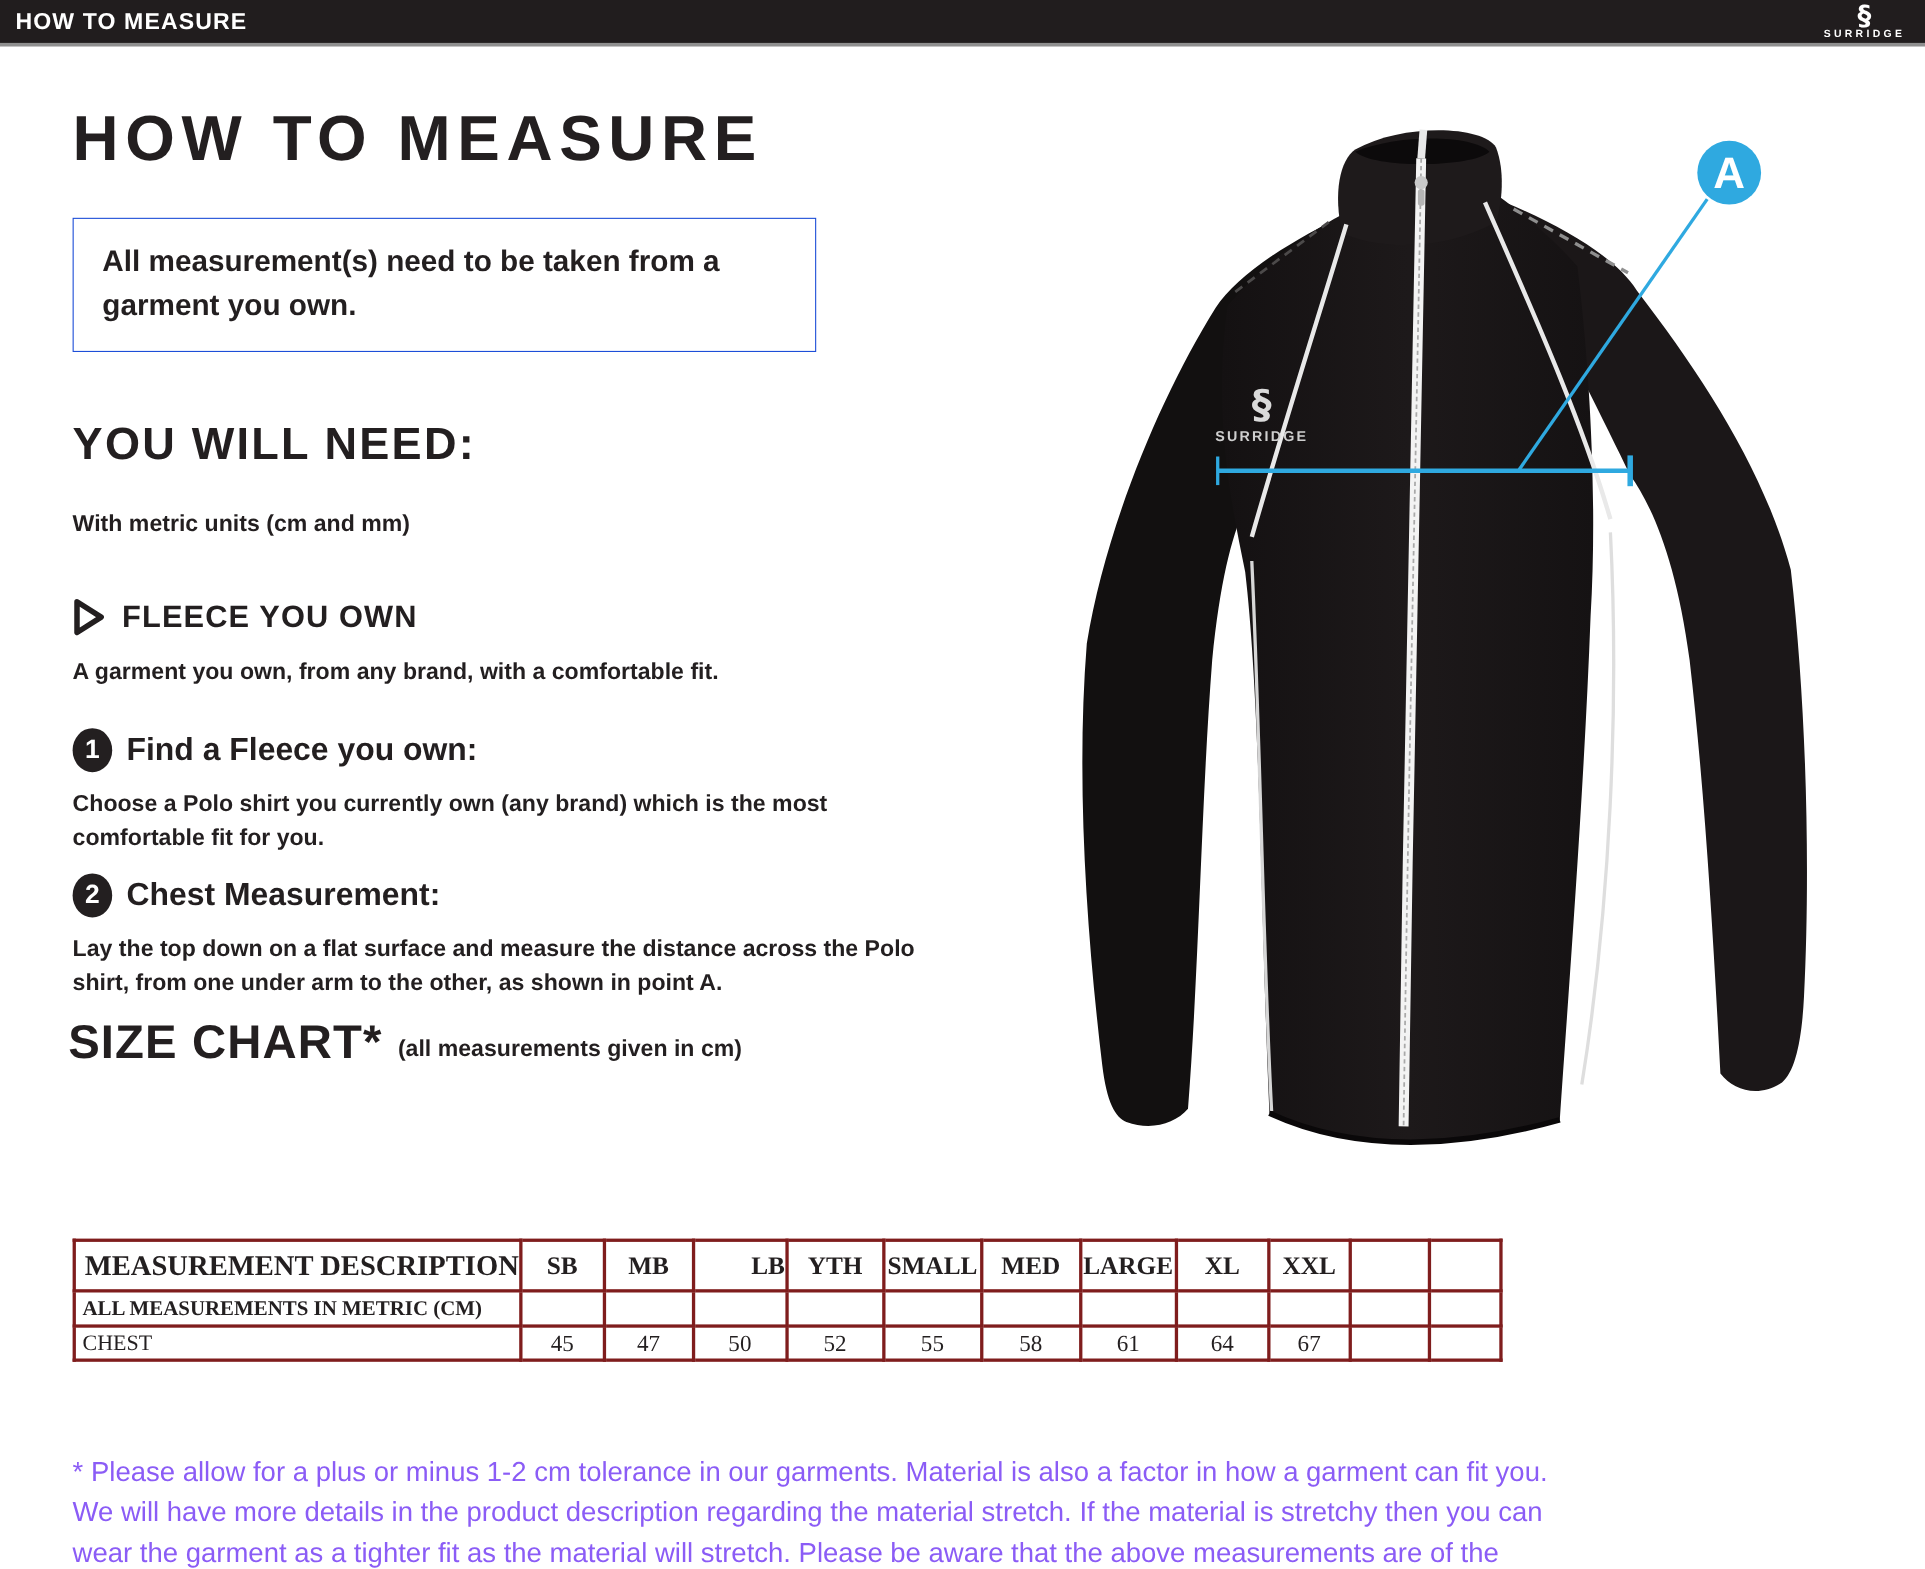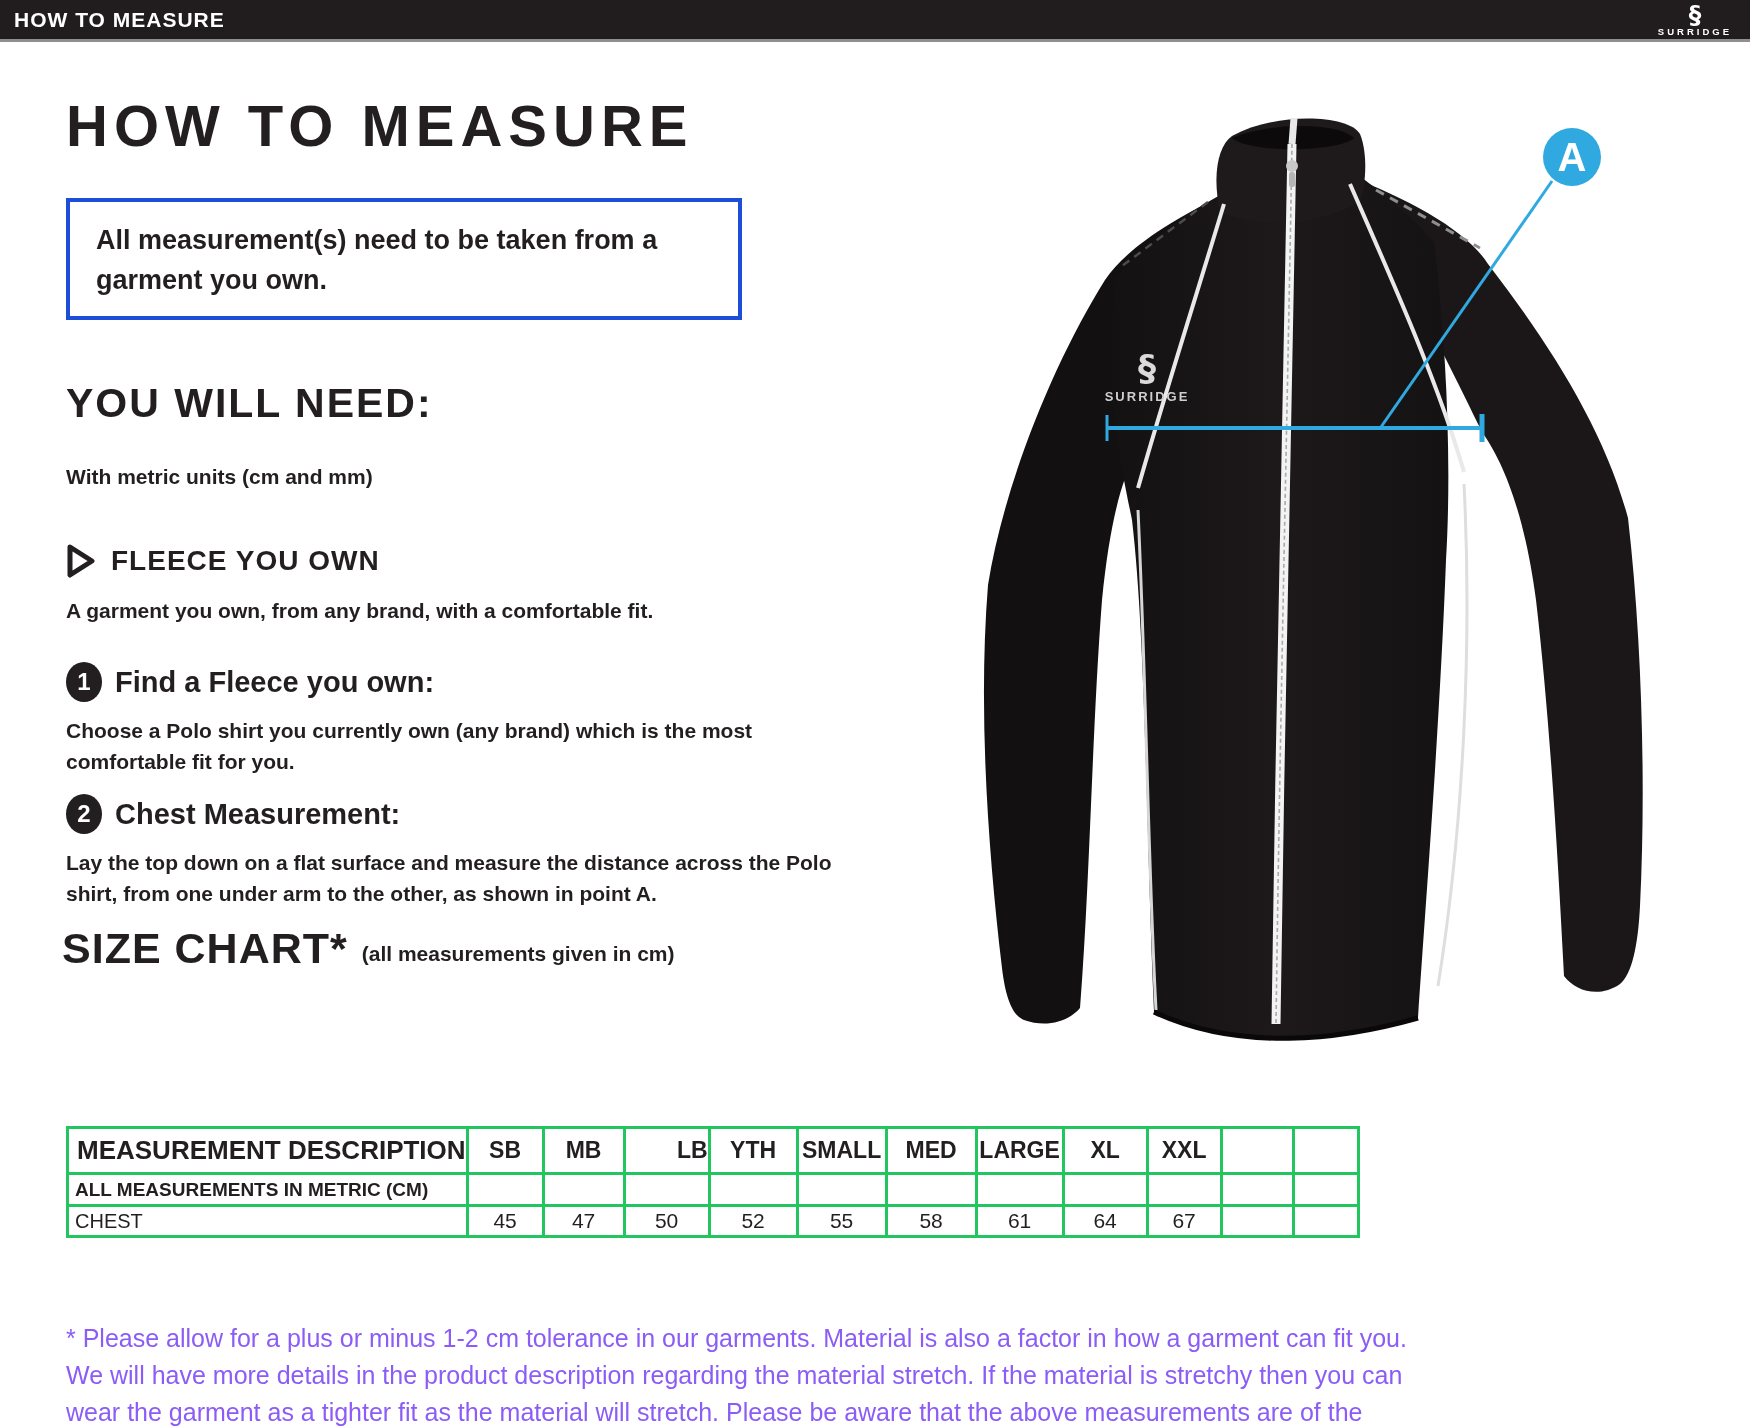--- a/index.html
+++ b/index.html
@@ -22,21 +22,21 @@
   .topbar-title { color:#ffffff; font-size:21px; font-weight:bold; letter-spacing:1px; }
   .brand { color:#ffffff; text-align:center; line-height:1; padding-right:4px; margin-top:2px; }
   .brand-mark { font-size:25px; font-weight:bold; font-family:"DejaVu Sans", sans-serif; line-height:22px; }
   .brand-name { font-size:9.5px; font-weight:bold; letter-spacing:3px; margin-top:1px; }
 
   
   .page-title { position:absolute; left:66px; top:92px; font-size:58px; font-weight:bold; letter-spacing:6px; }
 
   .note-box {
     position:absolute; left:66px; top:198px; width:676px; height:122px;
-    border:4px solid #1d4ed8; padding:18px 26px 0 26px;
+    border:1px solid #1d4ed8; padding:18px 26px 0 26px;
   }
   .note-text { font-size:27px; font-weight:bold; line-height:40px; }
 
   .need-heading { position:absolute; left:66px; top:356px; font-size:41px; font-weight:bold; letter-spacing:2px;margin-top:24px; }
 
   .need-block { position:absolute; left:66px; }
   .need-block.first  { top:444px; }
   .need-block.second { top:544px; }
   .need-title-row { display:flex; align-items:center; gap:15px; }
   .tri-icon { width:30px; height:34px; flex:0 0 auto; }
@@ -54,21 +54,21 @@
   }
   .step-title { font-size:29px; font-weight:bold; }
   .step-desc { font-size:21px; font-weight:bold; margin-top:13px; line-height:31px; width:800px; }
 
   .sizechart-heading { position:absolute; left:62px; top:924px; display:flex; align-items:flex-end; gap:14px; }
   .sizechart-title { font-size:43px; font-weight:bold; letter-spacing:1px; }
   .sizechart-sub { font-size:21px; font-weight:bold; padding-bottom:7px; }
 
   
   table.size-table { position:absolute; left:66px; top:1126px; border-collapse:collapse; table-layout:fixed; }
-  .size-table th, .size-table td { border:3px solid #22c55e; background:#ffffff; overflow:hidden; white-space:nowrap; }
+  .size-table th, .size-table td { border:3px solid #7f1d1d; background:#ffffff; overflow:hidden; white-space:nowrap;font-family:Liberation Serif, serif; }
   .size-table th { height:46px; }
   th.desc-h { font-size:26px; text-align:left; padding-left:8px; letter-spacing:0; }
   th.size-h { font-size:23px; text-align:center; }
   th.size-h.lb { text-align:right; padding-left:10px; }
   tr.metric-row td { height:32px; font-size:19px; font-weight:bold; text-align:left; padding-left:6px; }
   tr.chest-row  td { height:31px; font-size:21px; font-weight:normal; text-align:center; }
   tr.chest-row  td.row-label { font-size:20px; text-align:left; padding-left:6px; }
 
   .footnote {
     position:absolute; left:66px; top:1320px; width:1372px;

